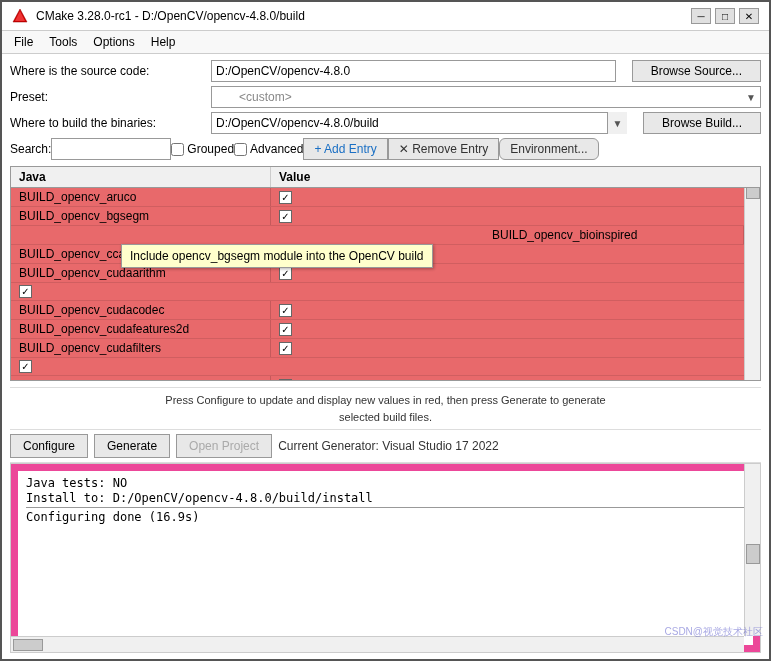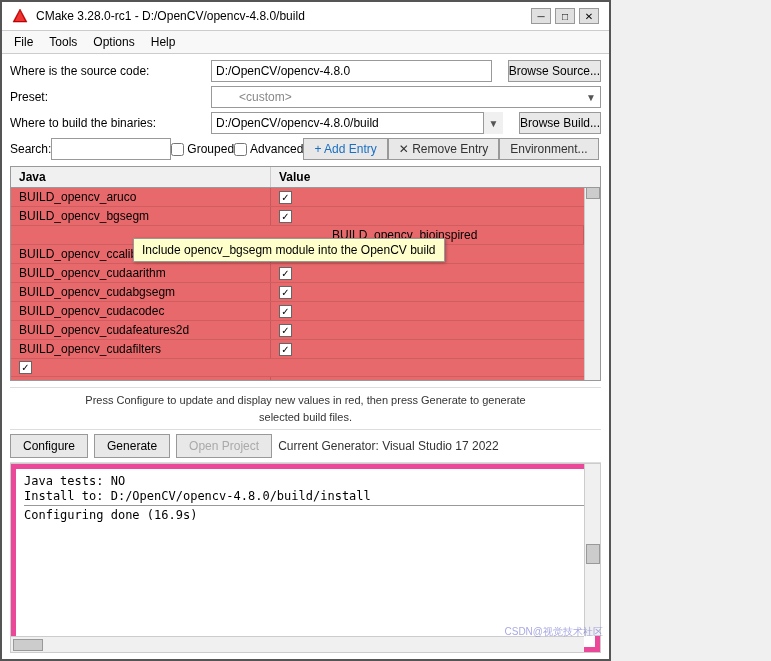--- a/index.html
+++ b/index.html
@@ -81,21 +81,21 @@
     }
     .combo-arrow {
       position: absolute;
       right: 4px;
       font-size: 10px;
       color: #555;
     }
     .browse-btn {
       border: 1px solid #999;
       background: #e8e8e8;
-      padding: 2px 0;
+      padding: 2px 18px;
       font-size: 12px;
       cursor: pointer;
       height: 22px;
       white-space: nowrap;
     }
     .toolbar-row {
       display: flex;
       align-items: center;
       margin-bottom: 6px;
     }
@@ -128,20 +128,21 @@
       gap: 2px;
     }
     .toolbar-btn.add {
       color: #333;
     }
     .toolbar-btn.remove {
       color: #333;
     }
     .toolbar-btn.env {
       color: #333;
+      border-radius: 6px;
     }
     .table-container {
       border: 1px solid #999;
       height: 215px;
       overflow-y: auto;
       overflow-x: hidden;
       position: relative;
       margin-bottom: 6px;
     }
     .table-header {
@@ -240,21 +241,21 @@
     .action-btn.disabled {
       color: #aaa;
       cursor: default;
     }
     .generator-text {
       font-size: 12px;
       color: #333;
     }
     .output-area {
       background: #fff;
-      border: 5px solid #ec4899;
+      border: 7px solid #ec4899;
       height: 130px;
       overflow-y: auto;
       padding: 4px 8px;
       font-size: 12px;
       font-family: monospace;
     }
     .output-line {
       margin: 1px 0;
     }
     .output-separator {
@@ -277,21 +278,21 @@
       margin-left: 2px;
     }
     .watermark {
       position: absolute;
       bottom: 18px;
       right: 4px;
       font-size: 10px;
       color: rgba(100,100,255,0.5);
     }
     .window-frame {
-      width: 611px;
+      width: 771px;
       height: 661px;
       border: 2px solid #555;
       background: #86efac;
       display: flex;
       flex-direction: column;
       overflow: hidden;
       position: relative;
     }
     .content-area {
       flex: 1;
@@ -383,36 +384,35 @@
       <div class="table-row highlight">
         <div class="table-cell">BUILD_opencv_bgsegm</div>
         <div class="table-cell">
           <div class="checkbox-icon">✓</div>
         </div>
       </div>
 
       <div class="table-row highlight" style="position:relative;">
         <div class="table-cell">BUILD_opencv_bioinspired</div>
         <div class="table-cell"></div>
-        <div class="tooltip-box" style="left:110px;top:12px;margin-left:12px;">Include opencv_bgsegm module into the OpenCV build</div>
+        <div class="tooltip-box" style="left:110px;top:18px;">Include opencv_bgsegm module into the OpenCV build</div>
       </div>
       <div class="table-row highlight">
         <div class="table-cell">BUILD_opencv_ccalib</div>
         <div class="table-cell">
           <div class="checkbox-icon">✓</div>
         </div>
       </div>
       <div class="table-row highlight">
         <div class="table-cell">BUILD_opencv_cudaarithm</div>
         <div class="table-cell">
           <div class="checkbox-icon">✓</div>
         </div>
       </div>
       <div class="table-row highlight">
-        <div class="table-cell">BUILD_opencv_cudabgsegm</div>
         <div class="table-cell">
           <div class="checkbox-icon">✓</div>
         </div>
       </div>
       <div class="table-row highlight">
         <div class="table-cell">BUILD_opencv_cudacodec</div>
         <div class="table-cell">
           <div class="checkbox-icon">✓</div>
         </div>
       </div>

